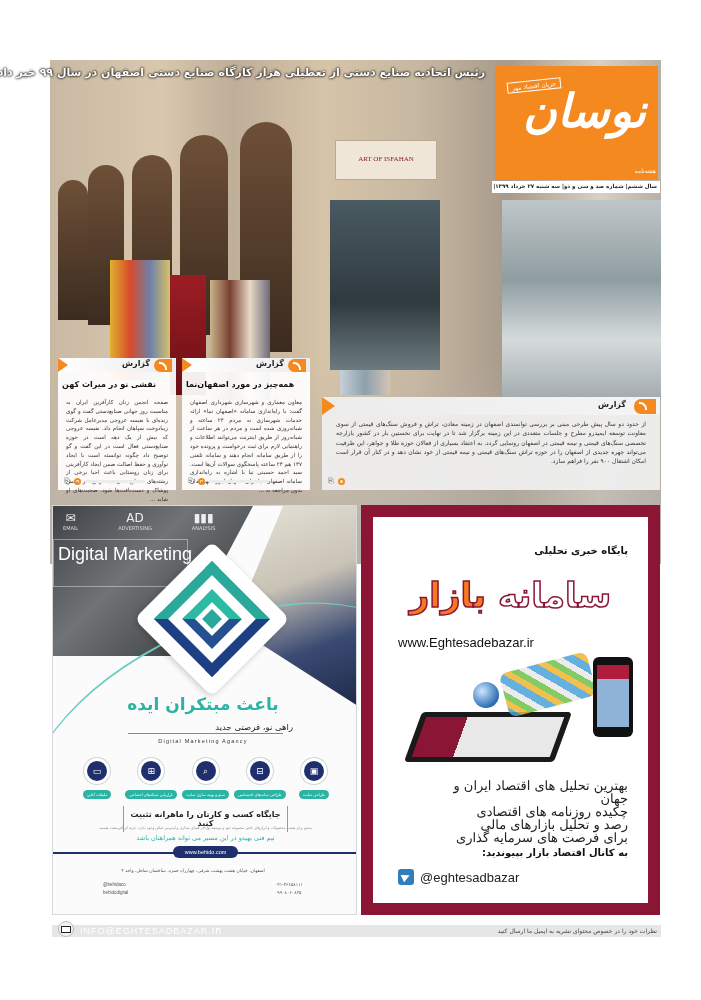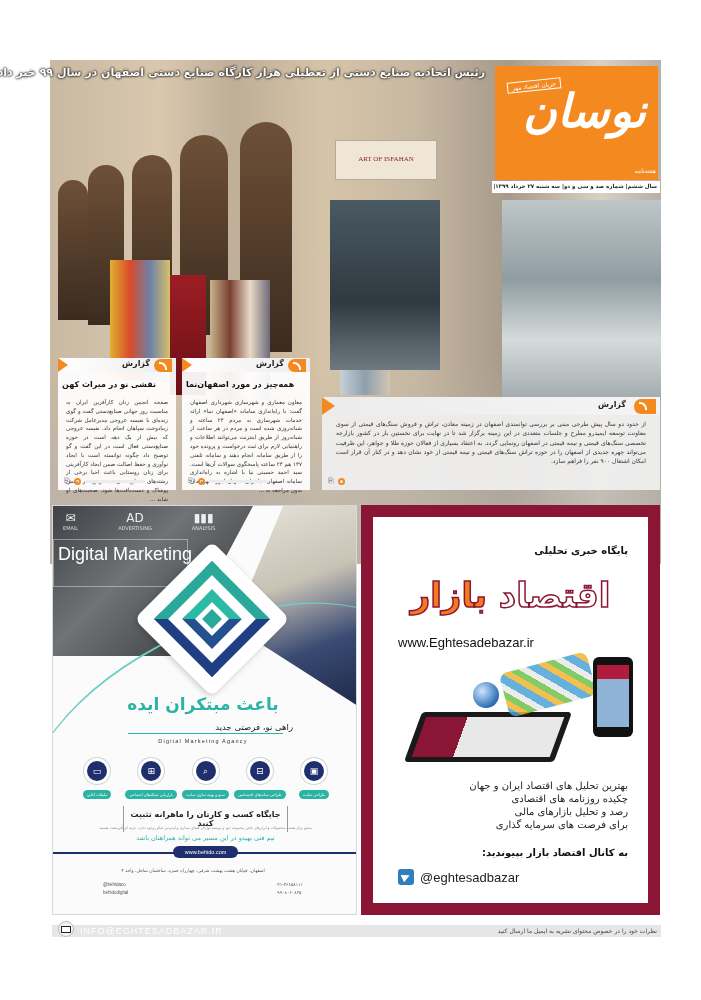--- a/index.html
+++ b/index.html
@@ -105,21 +105,21 @@
   .adr-logo { position: absolute; left: 20px; right: 20px; top: 58px; text-align: center; direction: rtl; font-size: 34px; font-weight: bold; color: #fff; -webkit-text-stroke: 1.5px #8a1535; letter-spacing: 1px; }
   .adr-logo .orange { color: #f47a20; -webkit-text-stroke: 1.5px #8a1535; }
   .adr-url { position: absolute; left: 25px; top: 118px; font-size: 13px; color: #111; font-family: "Liberation Sans", sans-serif; }
   .adr-devices { position: absolute; left: 40px; top: 140px; width: 230px; height: 110px; }
   .tablet { position: absolute; left: 0; top: 55px; width: 150px; height: 50px; background: #1a1a1a; transform: skewX(-20deg); border-radius: 4px; }
   .tablet::after { content: ""; position: absolute; left: 6px; top: 5px; right: 6px; bottom: 5px; background: linear-gradient(90deg,#8a1535 0 30%,#e8e8e8 30% 100%); }
   .phone { position: absolute; right: 10px; top: 0; width: 40px; height: 80px; background: #111; border-radius: 6px; }
   .phone::after { content: ""; position: absolute; left: 4px; top: 8px; right: 4px; bottom: 10px; background: linear-gradient(180deg,#b01c3c 0 22%,#8fb3d6 22% 100%); }
   .globe { position: absolute; left: 60px; top: 25px; width: 26px; height: 26px; border-radius: 50%; background: radial-gradient(circle at 35% 35%,#cfe6ff,#2c6fb3 70%,#16416b); }
   .flying { position: absolute; left: 90px; top: 5px; width: 90px; height: 45px; background: repeating-linear-gradient(45deg,#4aa3d8 0 8px,#f0b530 8px 14px,#6cc24a 14px 20px,#e8e8e8 20px 26px); opacity: 0.85; border-radius: 8px; transform: rotate(-15deg); }
-  .adr-list { position: absolute; right: 20px; top: 262px; width: 200px; direction: rtl; text-align: right; font-size: 10px; line-height: 13px; color: #222; font-family: "DejaVu Serif", serif; }
+  .adr-list { position: absolute; right: 20px; top: 262px; width: 200px; direction: rtl; text-align: right; font-size: 13px; line-height: 13px; color: #222; font-family: "DejaVu Serif", serif; }
   .adr-join { position: absolute; right: 20px; top: 330px; direction: rtl; text-align: right; font-size: 10px; font-weight: bold; color: #111; }
   .adr-tg { position: absolute; left: 25px; top: 352px; display: flex; align-items: center; gap: 6px; }
   .tg-icon { width: 16px; height: 16px; border-radius: 3px; background: #2f7fbf; position: relative; }
   .tg-icon::after { content: ""; position: absolute; left: 4px; top: 4px; width: 0; height: 0; border-top: 4px solid transparent; border-bottom: 4px solid transparent; border-left: 8px solid #fff; transform: rotate(-25deg); }
   .tg-handle { font-size: 13px; color: #222; font-family: "Liberation Sans", sans-serif; }
 
   
   .footer { position: absolute; left: 52px; top: 925px; width: 609px; height: 12px; background: #e6e6e6; }
   .foot-mail { position: absolute; left: 58px; top: 921px; width: 16px; height: 16px; border-radius: 50%; background: #f2f2f2; border: 1px solid #bbb; display: flex; align-items: center; justify-content: center; }
   .foot-mail::after { content: ""; width: 8px; height: 5px; border: 1px solid #222; background: #fff; }
@@ -254,21 +254,21 @@
         <div>۰۳۱-۳۶۶۵۸۱۱۱</div>
         <div>۰۹۹۰۸۰۶۰۸۳۵</div>
       </div>
     </div>
   </div>
 
   <div class="ad-right">
     <div class="adr-inner">
       <div class="adr-sub">پایگاه خبری تحلیلی</div>
       <div class="adr-logo">
-        <span>اقتصاد </span><span class="orange">بازار</span>
+        <span>سامانه </span><span class="orange">بازار</span>
       </div>
       <div class="adr-url">www.Eghtesadebazar.ir</div>
       <div class="adr-devices">
         <div class="tablet"></div>
         <div class="globe"></div>
         <div class="flying"></div>
         <div class="phone"></div>
       </div>
       <div class="adr-list">
         <div>بهترین تحلیل های اقتصاد ایران و جهان</div>

